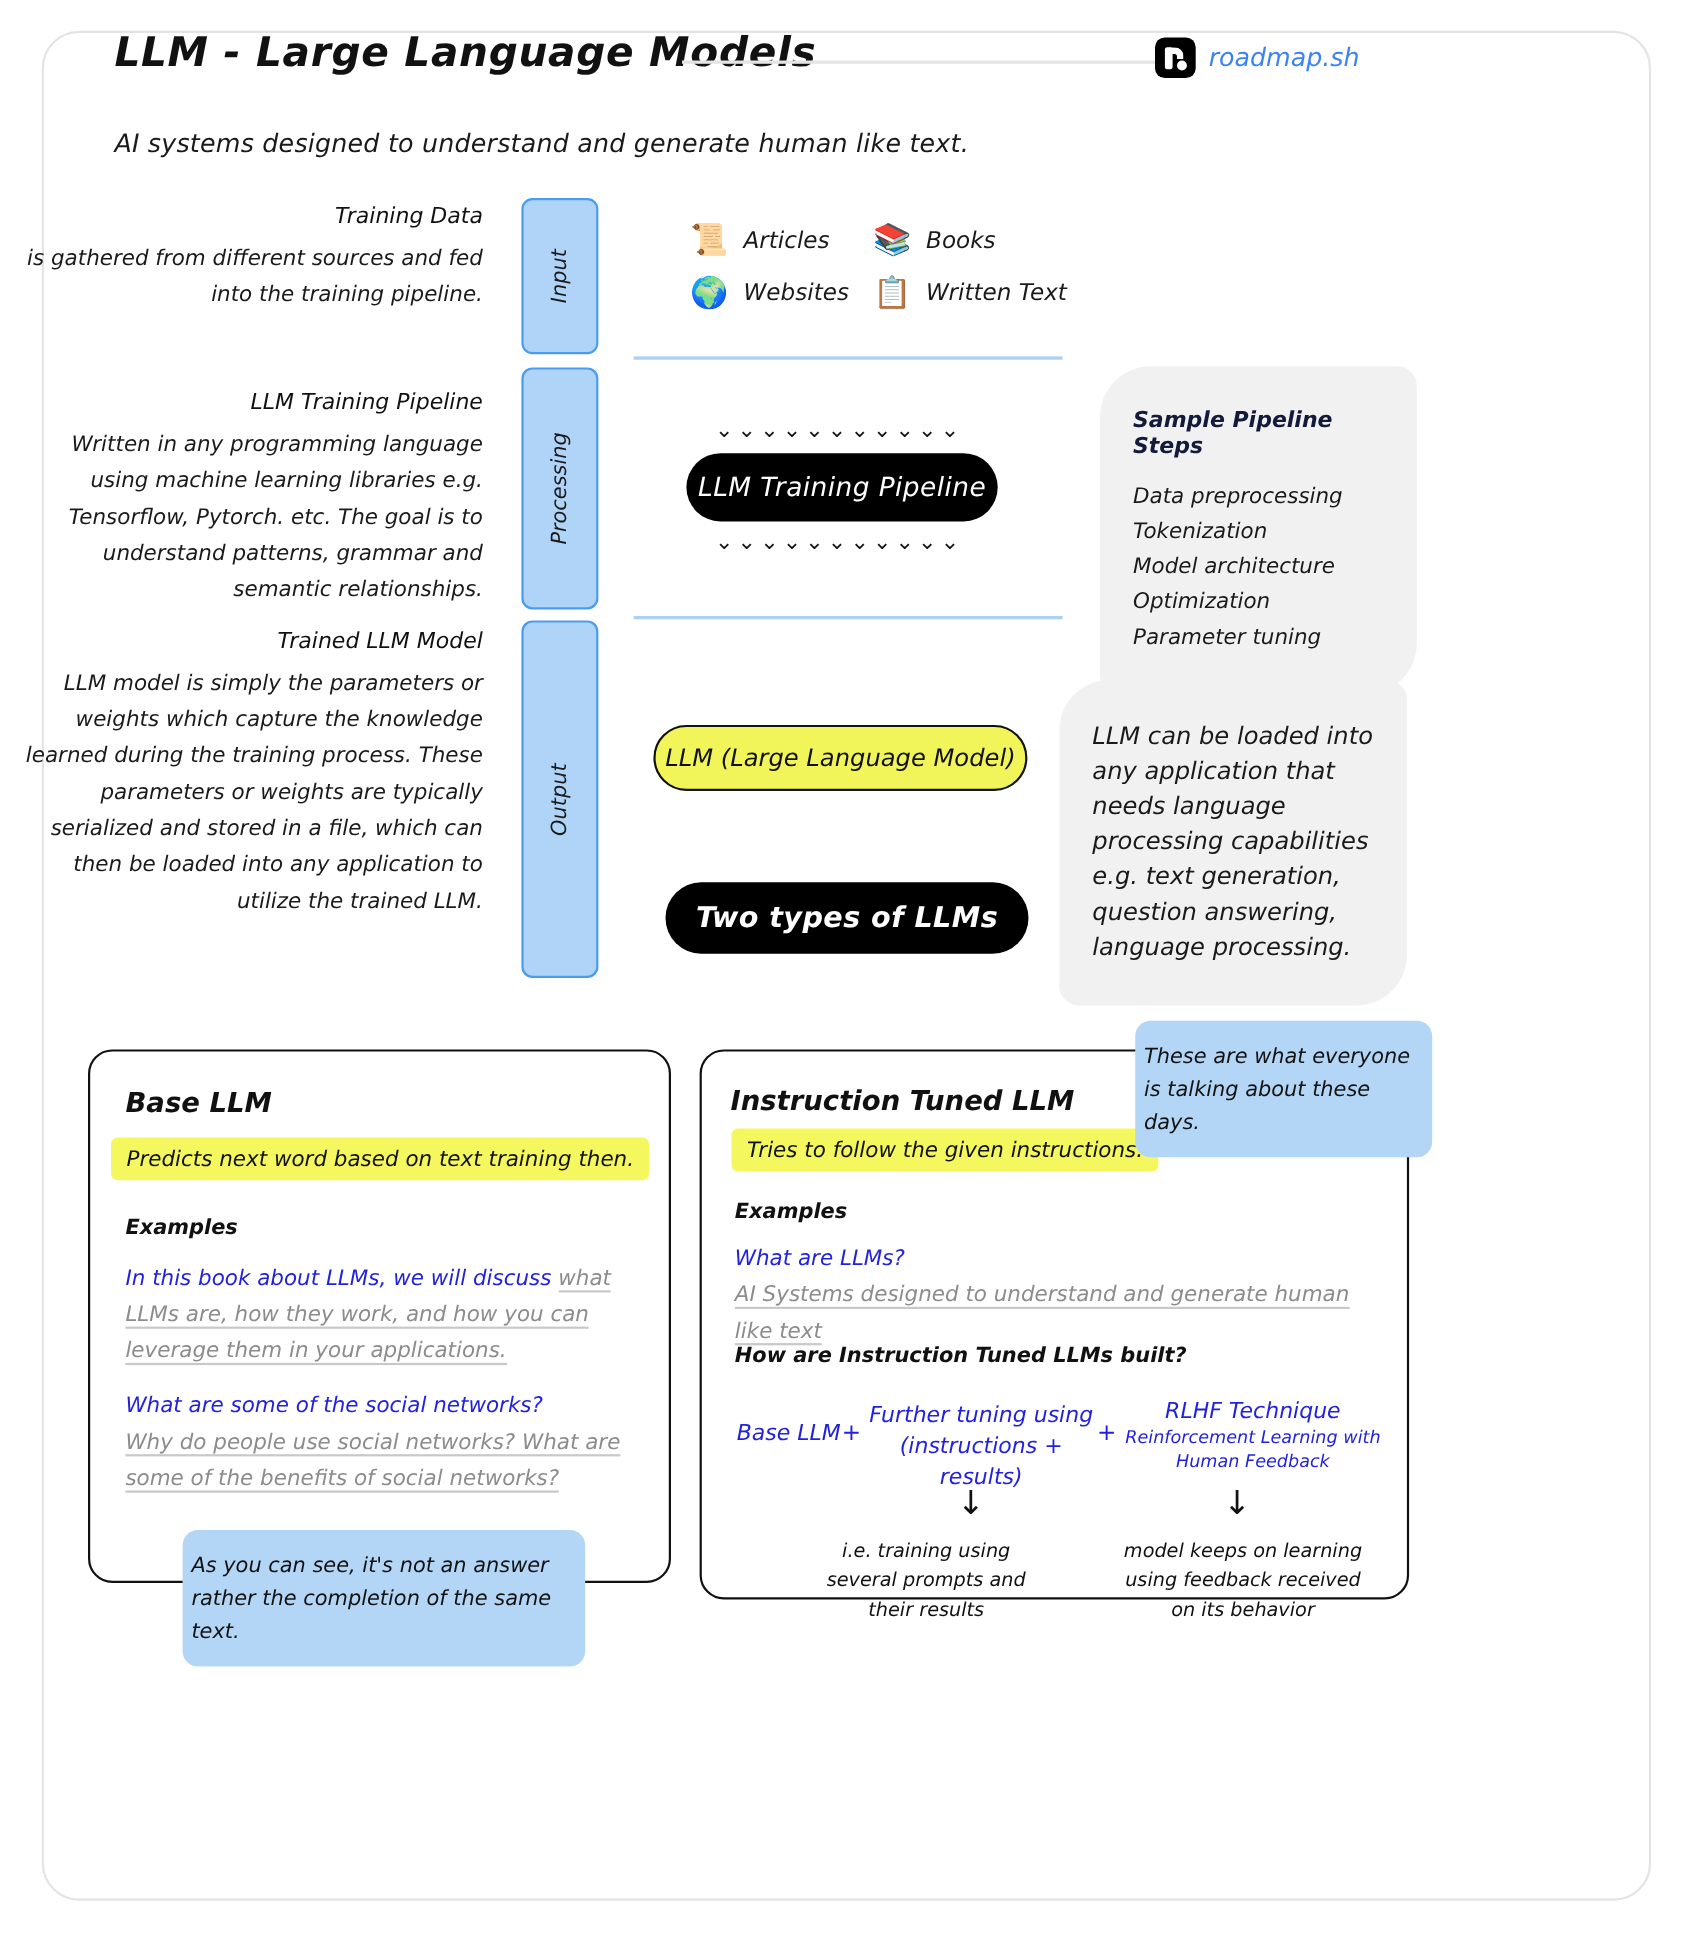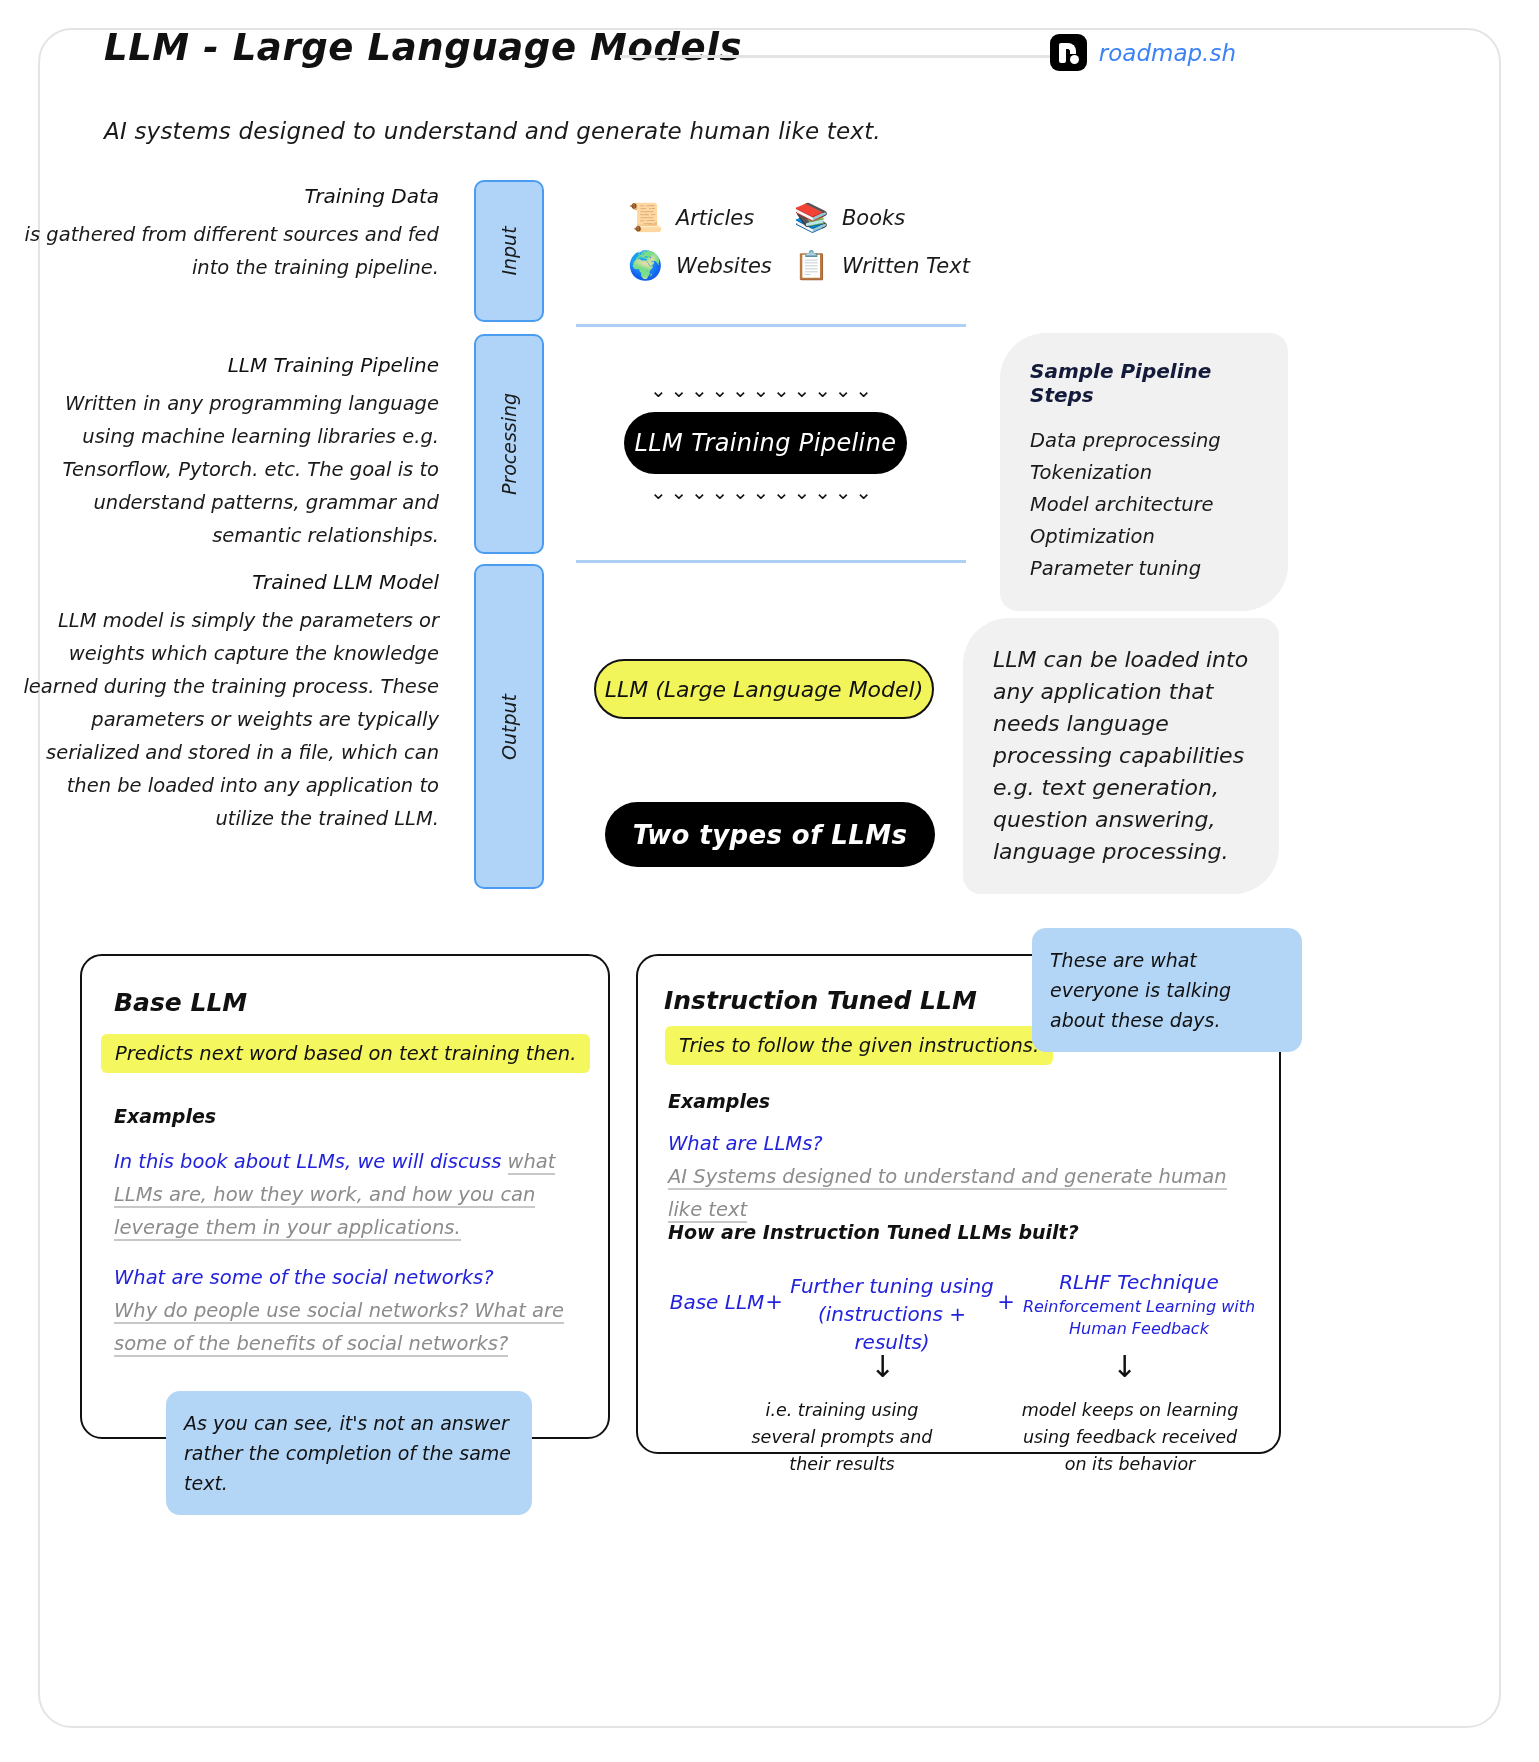--- a/index.html
+++ b/index.html
@@ -236,21 +236,21 @@
     font-style: italic;
     font-size: 22px;
     color: #111111;
   }
 
   
   .note-gray {
     position: absolute;
     background: #f1f1f1;
     border-radius: 46px 18px 46px 18px;
-    padding: 26px 30px;
+    padding: 36px 30px;
   }
   #pipeline-steps-box {
     left: 1000px; top: 333px;
     width: 288px;
   }
   #pipeline-steps-title {
     font-family: "DejaVu Sans", sans-serif;
     font-weight: bold;
     font-style: italic;
     font-size: 20px;
@@ -274,21 +274,21 @@
     font-size: 22px;
     line-height: 32px;
     color: #1a1a1a;
   }
 
   
   .callout-blue {
     position: absolute;
     background: #b4d6f6;
     border-radius: 14px;
-    padding: 17px 18px;
+    padding: 17px 8px;
     font-family: "DejaVu Sans", sans-serif;
     font-style: italic;
     font-size: 19px;
     line-height: 30px;
     color: #121212;
   }
   #callout-everyone {
     left: 1032px; top: 928px;
     width: 270px;
     z-index: 6;

